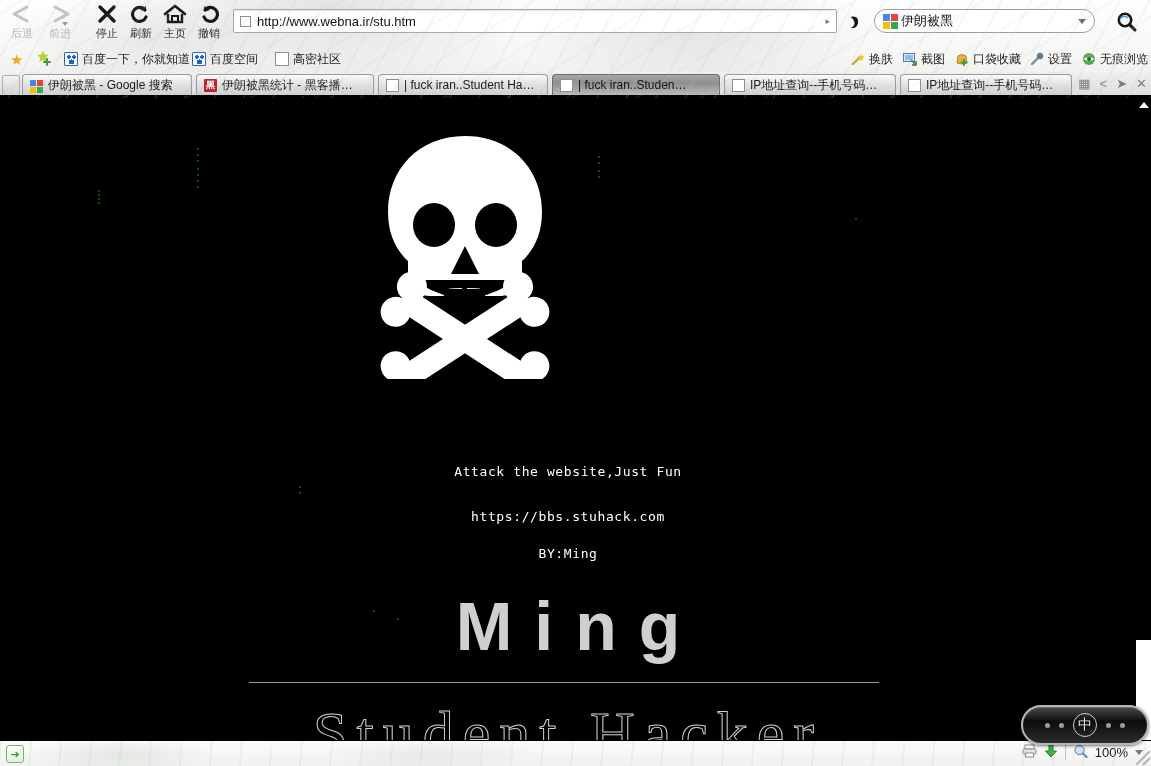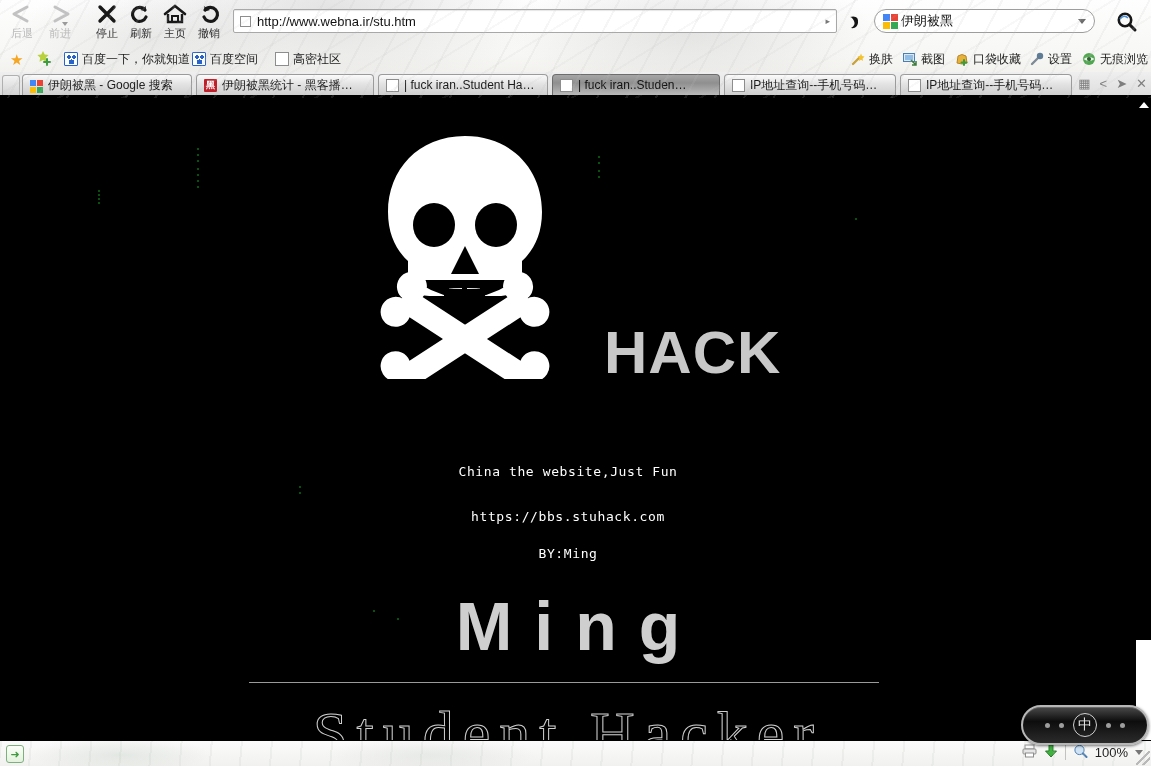--- a/index.html
+++ b/index.html
@@ -517,23 +517,22 @@
             <rect x="20" y="193" width="150" height="24" rx="12"></rect>
             <circle cx="22" cy="190" r="15"></circle>
               <circle cx="22" cy="220" r="15"></circle>
             <circle cx="168" cy="190" r="15"></circle>
               <circle cx="168" cy="220" r="15"></circle>
           </g>
         </g>
       </svg>
     </div>
 
-    <div class="hacktext">HACK</div>
-
-    <div class="midline l1">China the website,Just Fun</div>
+
+    <div class="midline l1">Attack the website,Just Fun</div>
     <div class="midline l3">BY:Ming</div>
     <div class="midline l2">https://bbs.stuhack.com</div>
 
     <div class="china">Ming</div>
     <div class="hrule"></div>
     <div class="studenthacker">Student Hacker</div>
   </div>
 
   <div class="vscroll">
     <div class="up"></div>

